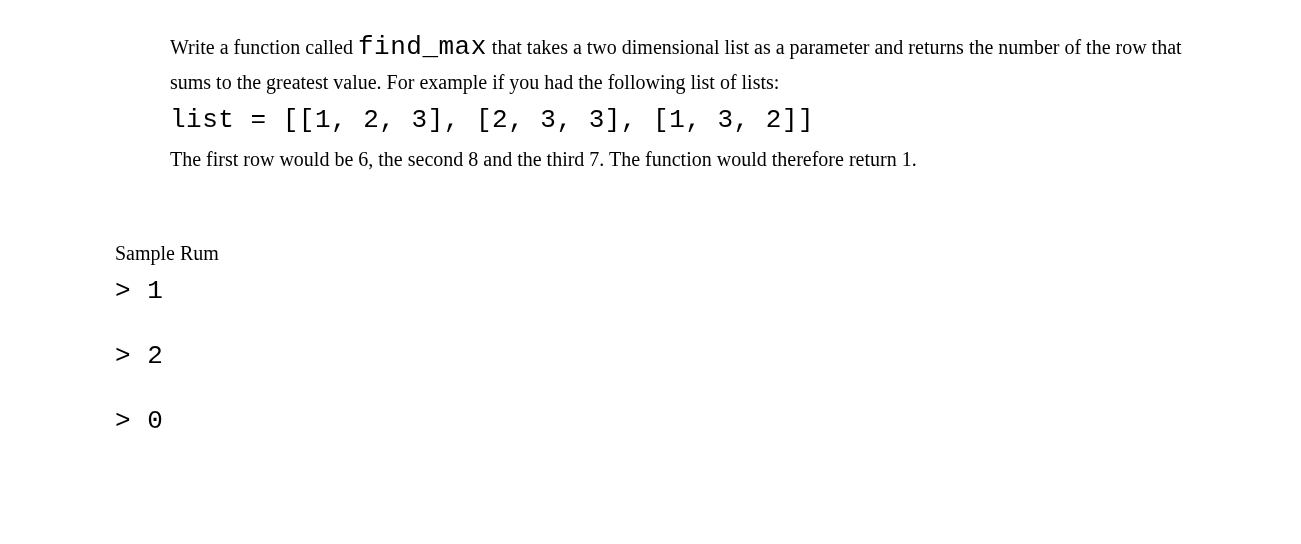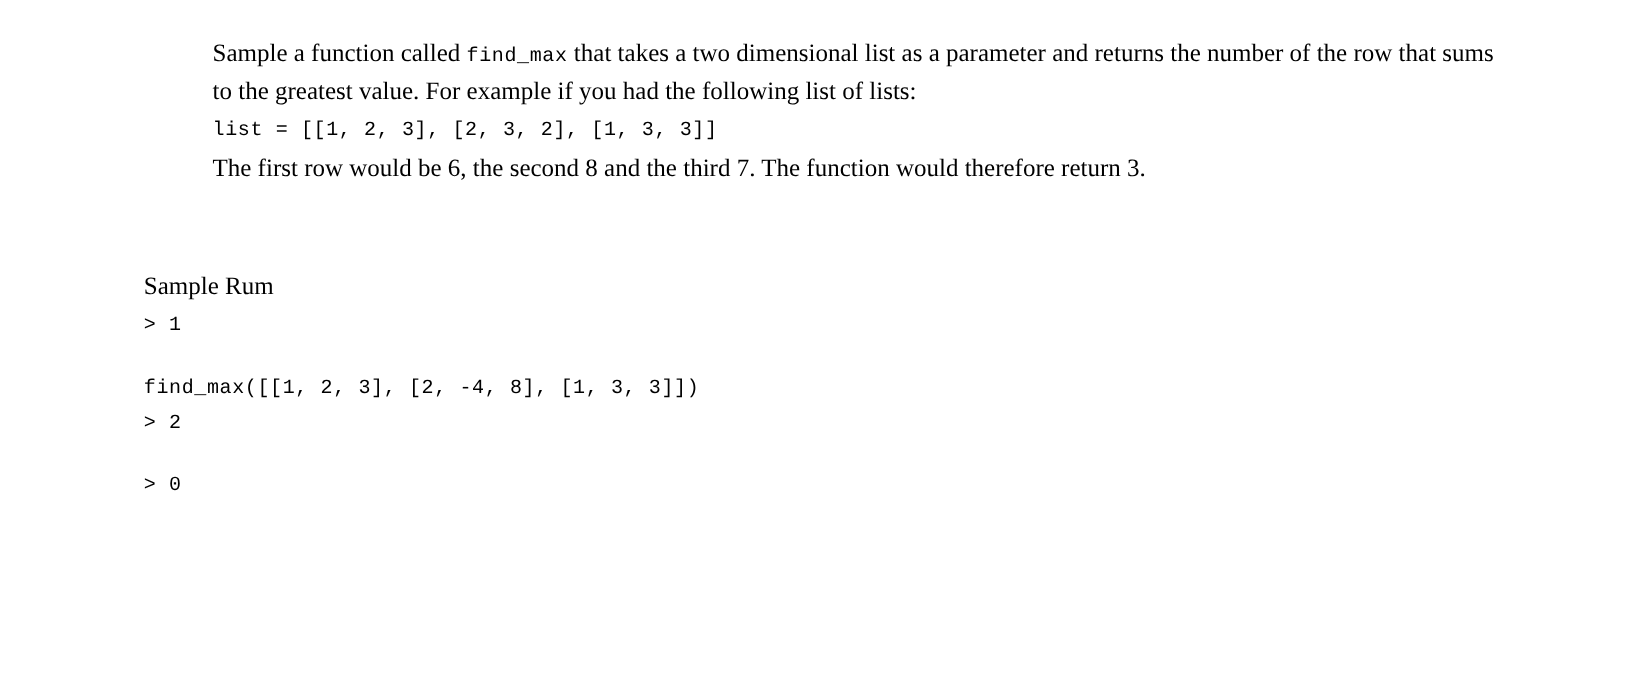--- a/index.html
+++ b/index.html
@@ -18,21 +18,21 @@
     }
     .content {
       padding-left: 115px;
       padding-right: 90px;
     }
     .indent {
       padding-left: 55px;
     }
     .mono {
       font-family: "Courier New", Courier, monospace;
-      font-size: 16px;
+      font-size: 26px;
       letter-spacing: 0.5px;
     }
     .para {
       margin-bottom: 4px;
     }
     .gap-medium {
       height: 30px;
     }
     .gap-between {
       height: 22px;
@@ -40,38 +40,37 @@
     .inline {
       display: inline;
     }
   </style>
 </head>
 <body>
 
 <div class="content">
 
   <div class="indent para">
-    <span class="inline">Sample a function called </span><span class="mono inline">find_max</span><span class="inline"> that takes a two dimensional list as a parameter and returns the number of the row that sums to the greatest value. For example if you had the following list of lists:</span>
+    <span class="inline">Write a function called </span><span class="mono inline">find_max</span><span class="inline"> that takes a two dimensional list as a parameter and returns the number of the row that sums to the greatest value. For example if you had the following list of lists:</span>
   </div>
 
-  <div class="indent para mono">list = [[1, 2, 3], [2, 3, 2], [1, 3, 3]]</div>
+  <div class="indent para mono">list = [[1, 2, 3], [2, 3, 3], [1, 3, 2]]</div>
 
-  <div class="indent para"> The first row would be 6, the second 8 and the third 7. The function would therefore return 3.</div>
+  <div class="indent para"> The first row would be 6, the second 8 and the third 7. The function would therefore return 1.</div>
 
   <div class="gap-medium"></div>
 
 
   <div class="gap-medium"></div>
 
   <div class="para">Sample Rum</div>
 
   <div class="mono para">&gt; 1</div>
 
   <div class="gap-between"></div>
 
-  <div class="mono para">find_max([[1, 2, 3], [2, -4, 8], [1, 3, 3]])</div>
   <div class="mono para">&gt; 2</div>
 
   <div class="gap-between"></div>
 
   <div class="mono para">&gt; 0</div>
 
 </div>
 
 </body></html>

